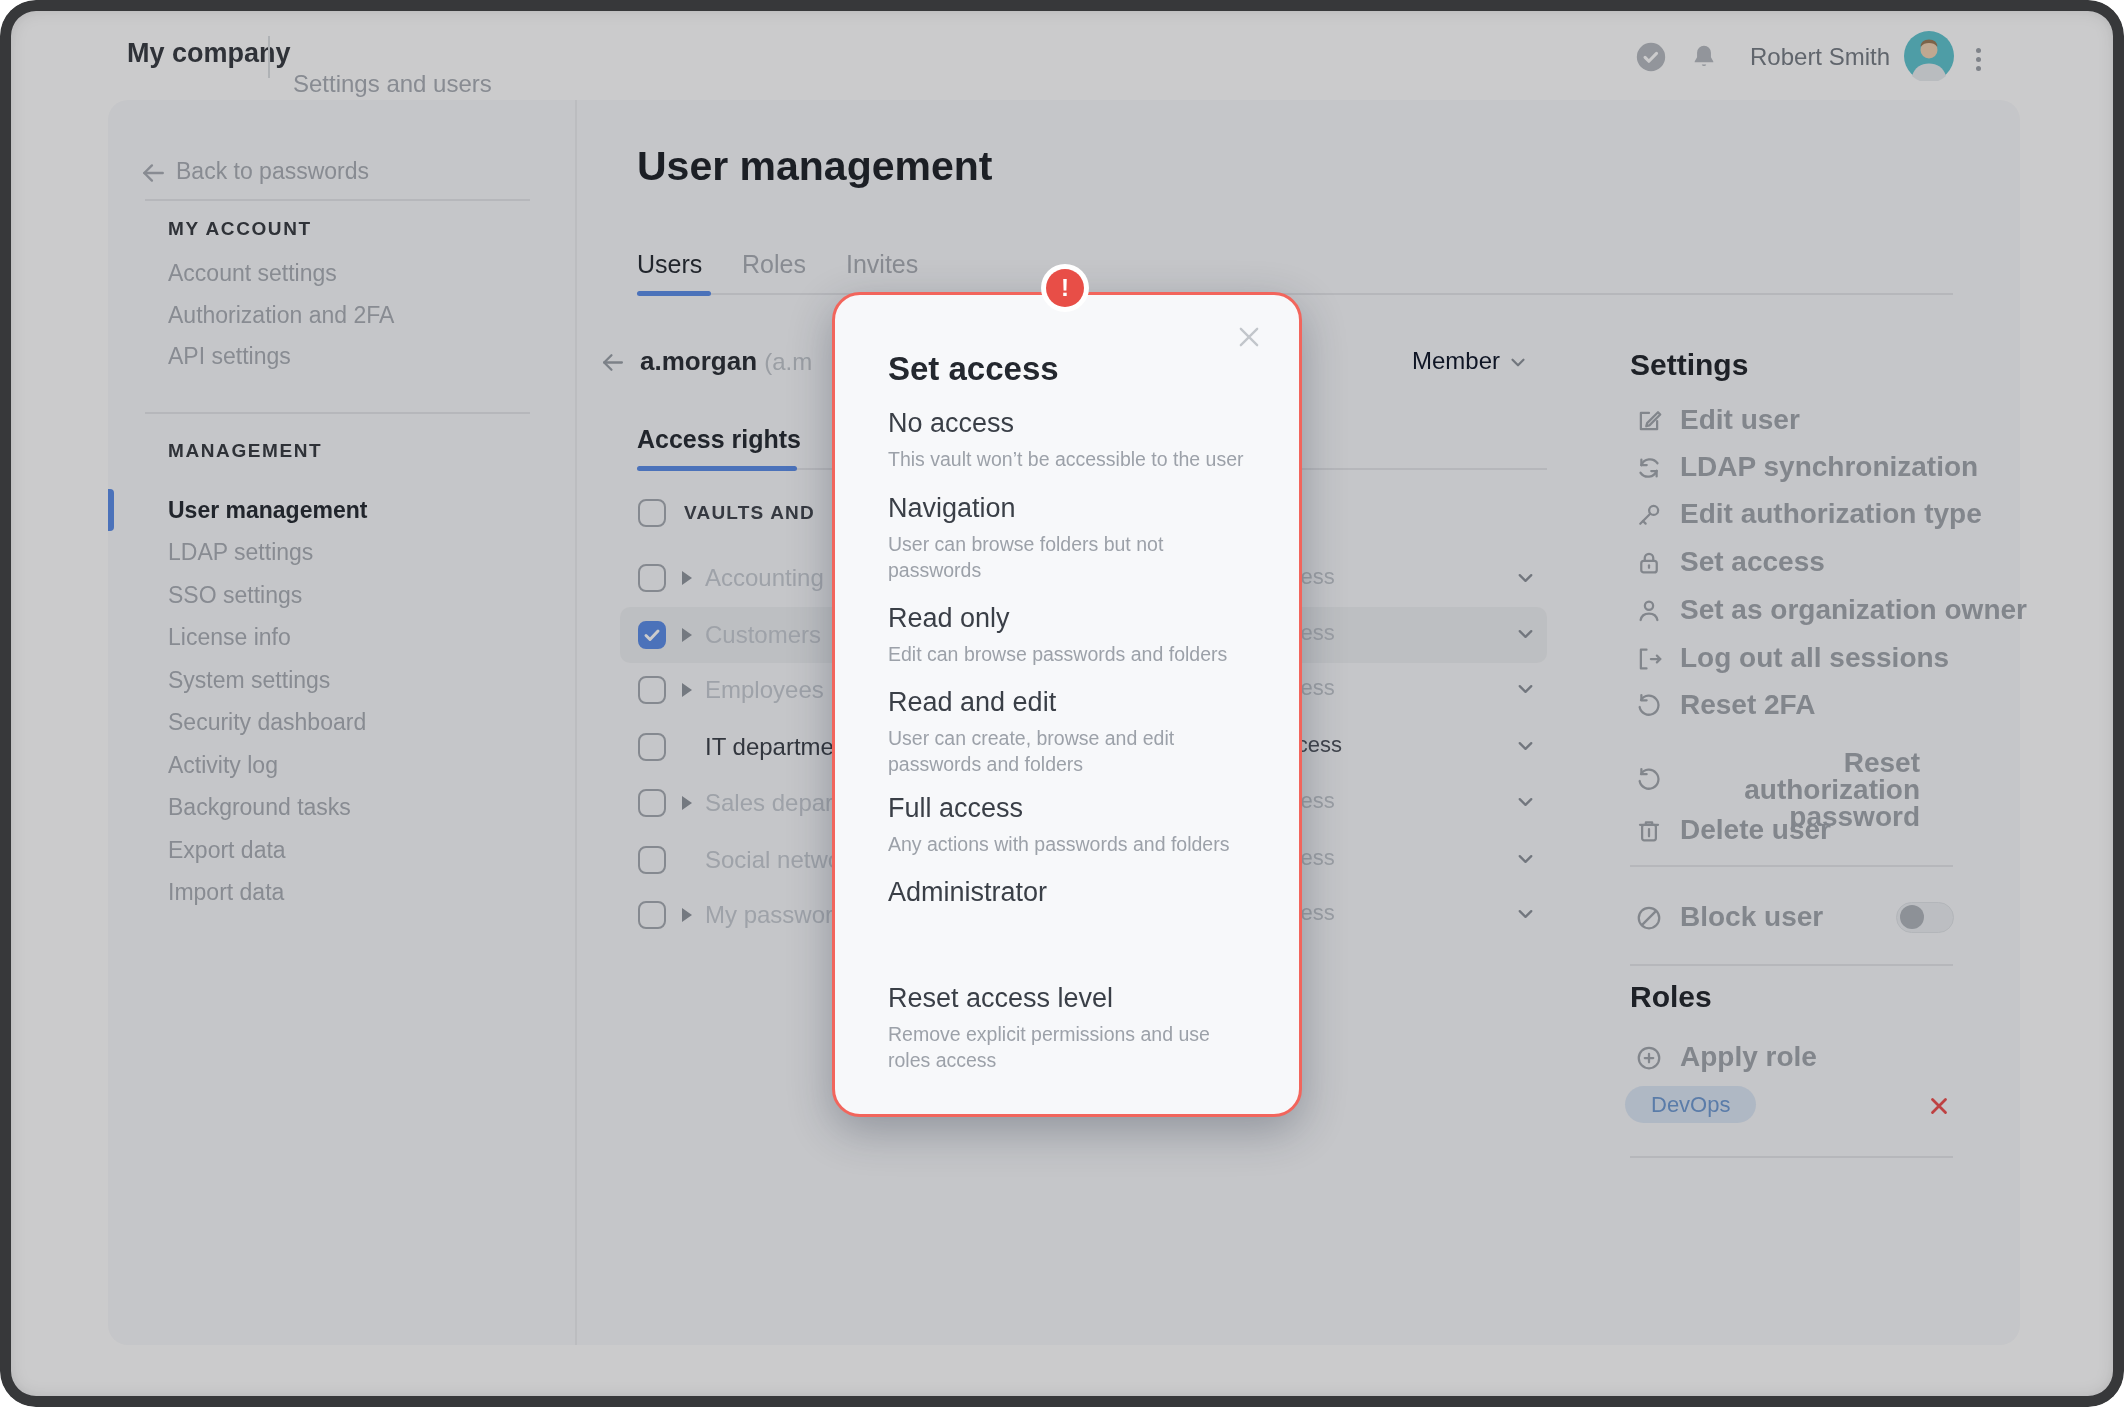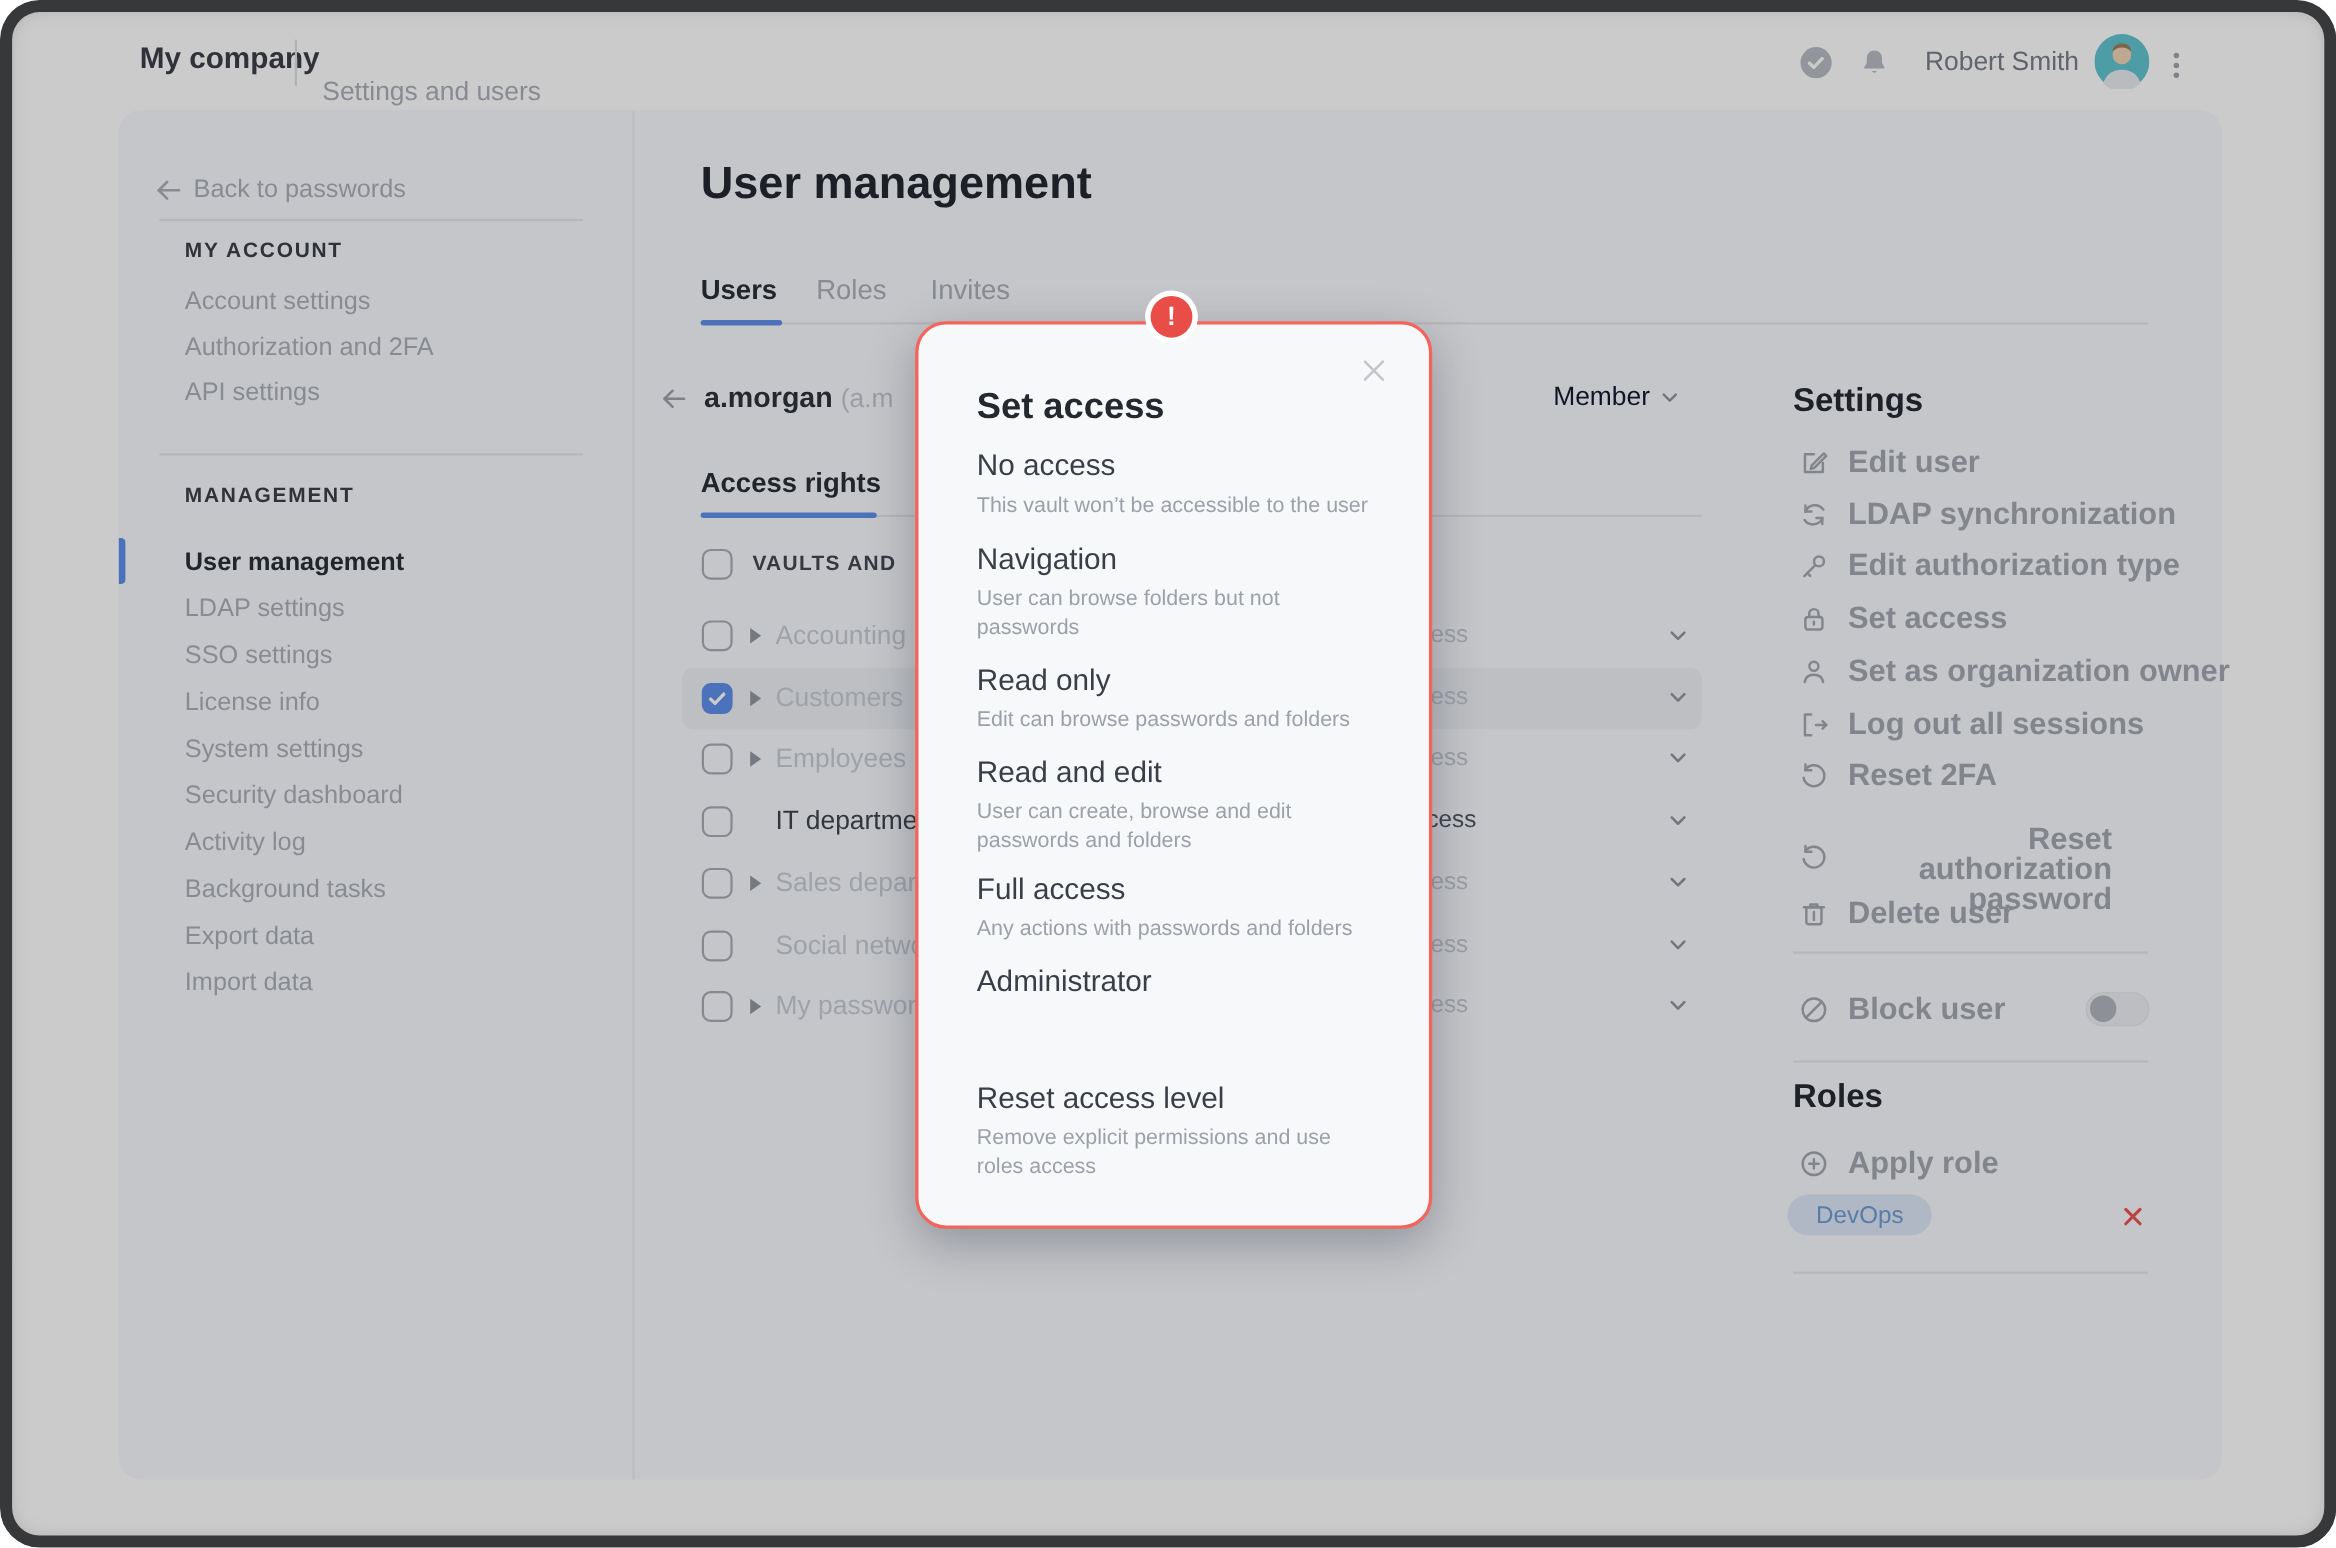--- a/index.html
+++ b/index.html
@@ -29,21 +29,21 @@
   
   .side-back{font-size:23px;color:#a9aeb5;}
   .side-head{font-size:19px;font-weight:bold;letter-spacing:1.6px;color:#383c42;}
   .side-item{left:168px;font-size:23px;line-height:30px;color:var(--nav);cursor:pointer;}
   .side-item.active{font-weight:bold;color:#262b32;}
   .side-bar{left:108px;width:6px;height:42px;border-radius:0 4px 4px 0;background:var(--accent);}
 
   
   .page-title{font-size:41px;font-weight:bold;color:var(--title);}
   .tab{font-size:25px;color:var(--nav);cursor:pointer;}
-  .tab.active{font-weight:bold;color:#262b32;}
+  .tab.active{font-weight:normal;color:#262b32;}
   .blue-underline{height:5px;border-radius:3px;background:var(--accent);}
   .uname{font-size:26px;font-weight:bold;color:#2b2f36;}
   .uname-cut{font-size:24px;color:#c1c6cc;font-weight:normal;}
   .member{font-size:24px;color:#0f172a;}
   .subtab{font-size:25px;font-weight:bold;color:#262b32;}
   .tbl-head{font-size:19px;font-weight:bold;letter-spacing:1.2px;color:#40454e;}
   .row-label{font-size:24px;line-height:30px;color:var(--muted);}
   .row-label.em{color:#3c414a;}
   .cb{width:28px;height:28px;box-sizing:border-box;border:2px solid #a6abb2;border-radius:8px;cursor:pointer;}
   .cb.checked{border-color:var(--accent);background:var(--accent);}

